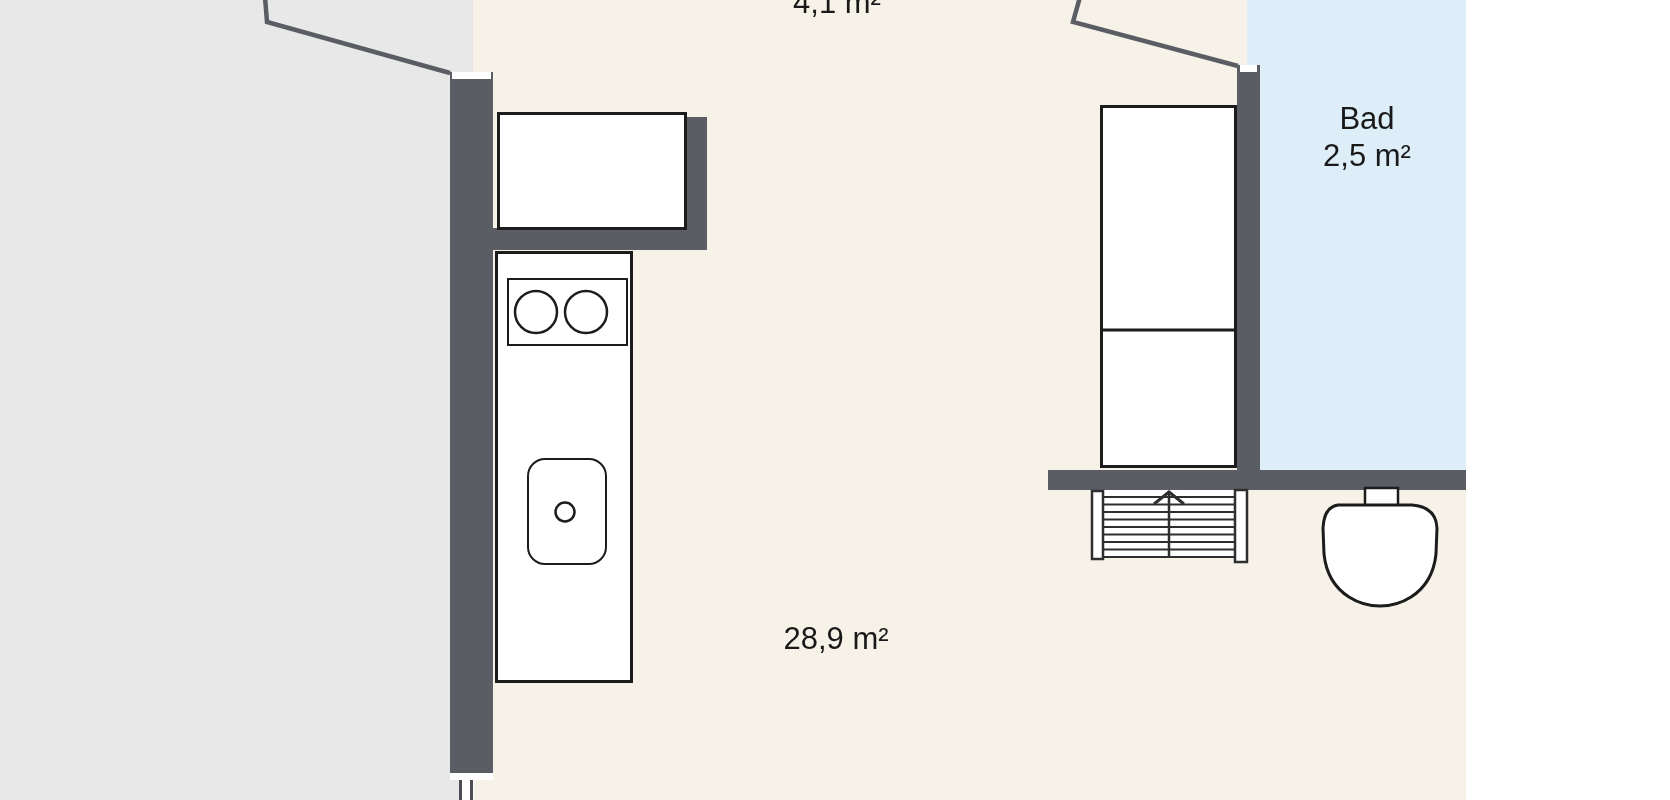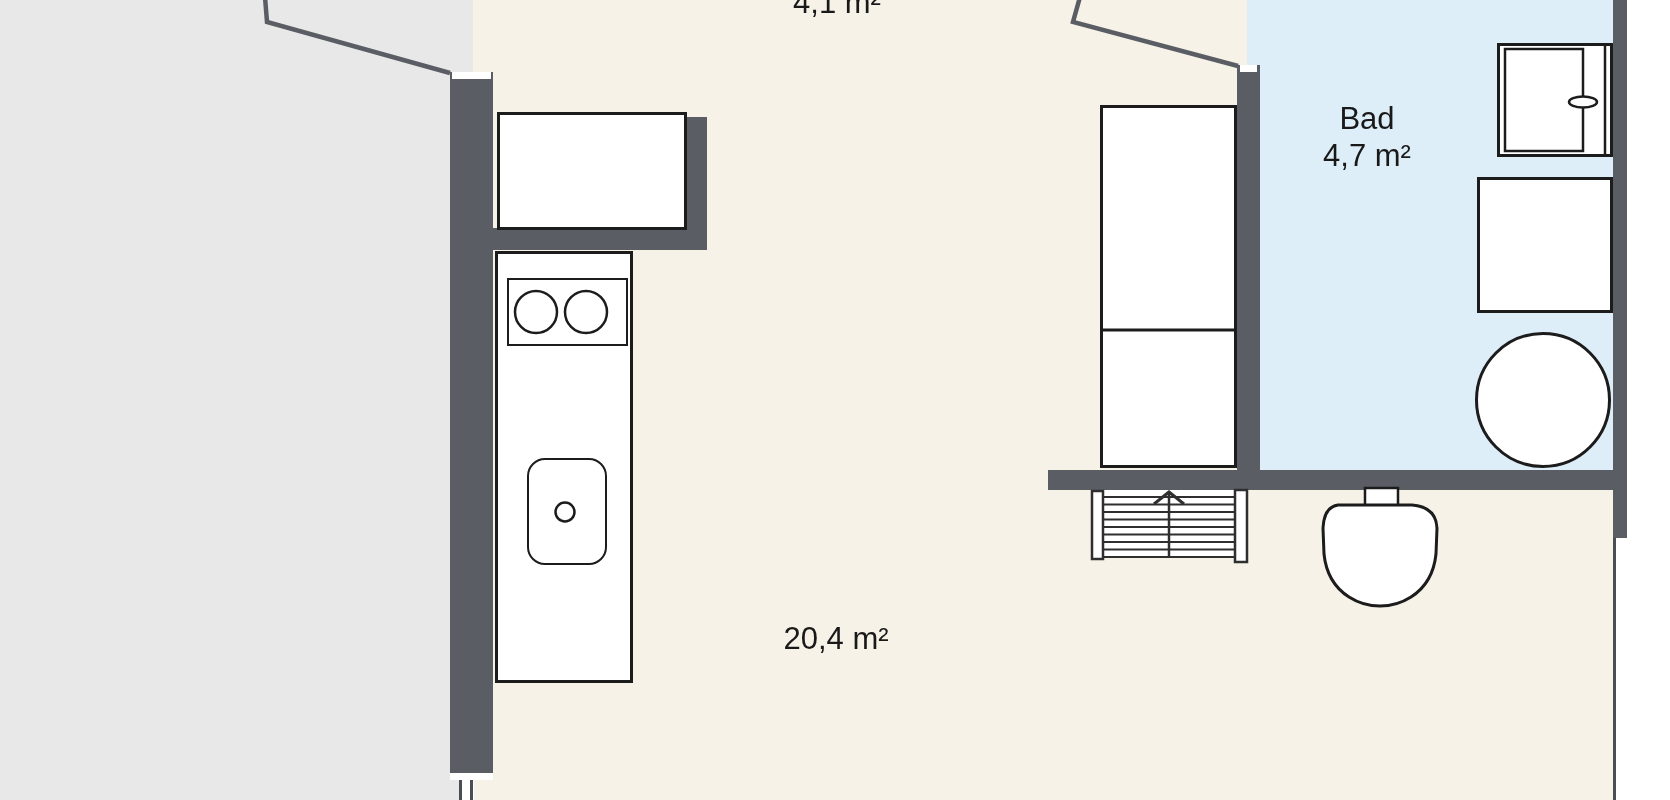--- a/index.html
+++ b/index.html
@@ -1,18 +1,18 @@
 <!DOCTYPE html>
 <html style="--wall: #5a5e64; --floor-main: #f6f2e7; --floor-bath: #ddeef8; --exterior: #e8e8e8; --outside: #ffffff; --white: #ffffff; --fixture-border: #1c1c1c; --stair-line: #2f2f2f; --window-line: #4a4e54; --text: #191919;"><head>
 <meta charset="utf-8">
 <style>
   html,body{margin:0;padding:0;background:#ffffff;}
   #plan{
     position:relative;
-    width:1627px;height:800px;
+    width:1466px;height:800px;
     overflow:hidden;
     background:var(--outside,#ffffff);
     font-family:"Liberation Sans", sans-serif;
   }
   .abs{position:absolute;box-sizing:border-box;}
   .floor-main{background:var(--floor-main,#f6f2e7);}
   .floor-bath{background:var(--floor-bath,#ddeef8);}
   .exterior{background:var(--exterior,#e8e8e8);}
   .wall{background:var(--wall,#5a5e64);}
   .white{background:var(--white,#ffffff);}
@@ -130,20 +130,20 @@
       <line x1="1656" y1="538" x2="1656" y2="800"></line>
     </g>
   </svg>
 
   <div class="room-label" style="left:837px;top:-16px;">
     <div>4,1 m²</div>
   </div>
 
   <div class="room-label" style="left:1367px;top:100px;">
     <div>Bad</div>
-    <div>4,7 m²</div>
+    <div>2,5 m²</div>
   </div>
 
   <div class="room-label" style="left:836px;top:620px;">
-    <div>20,4 m²</div>
+    <div>28,9 m²</div>
   </div>
 
 </div>
 
 </body></html>

